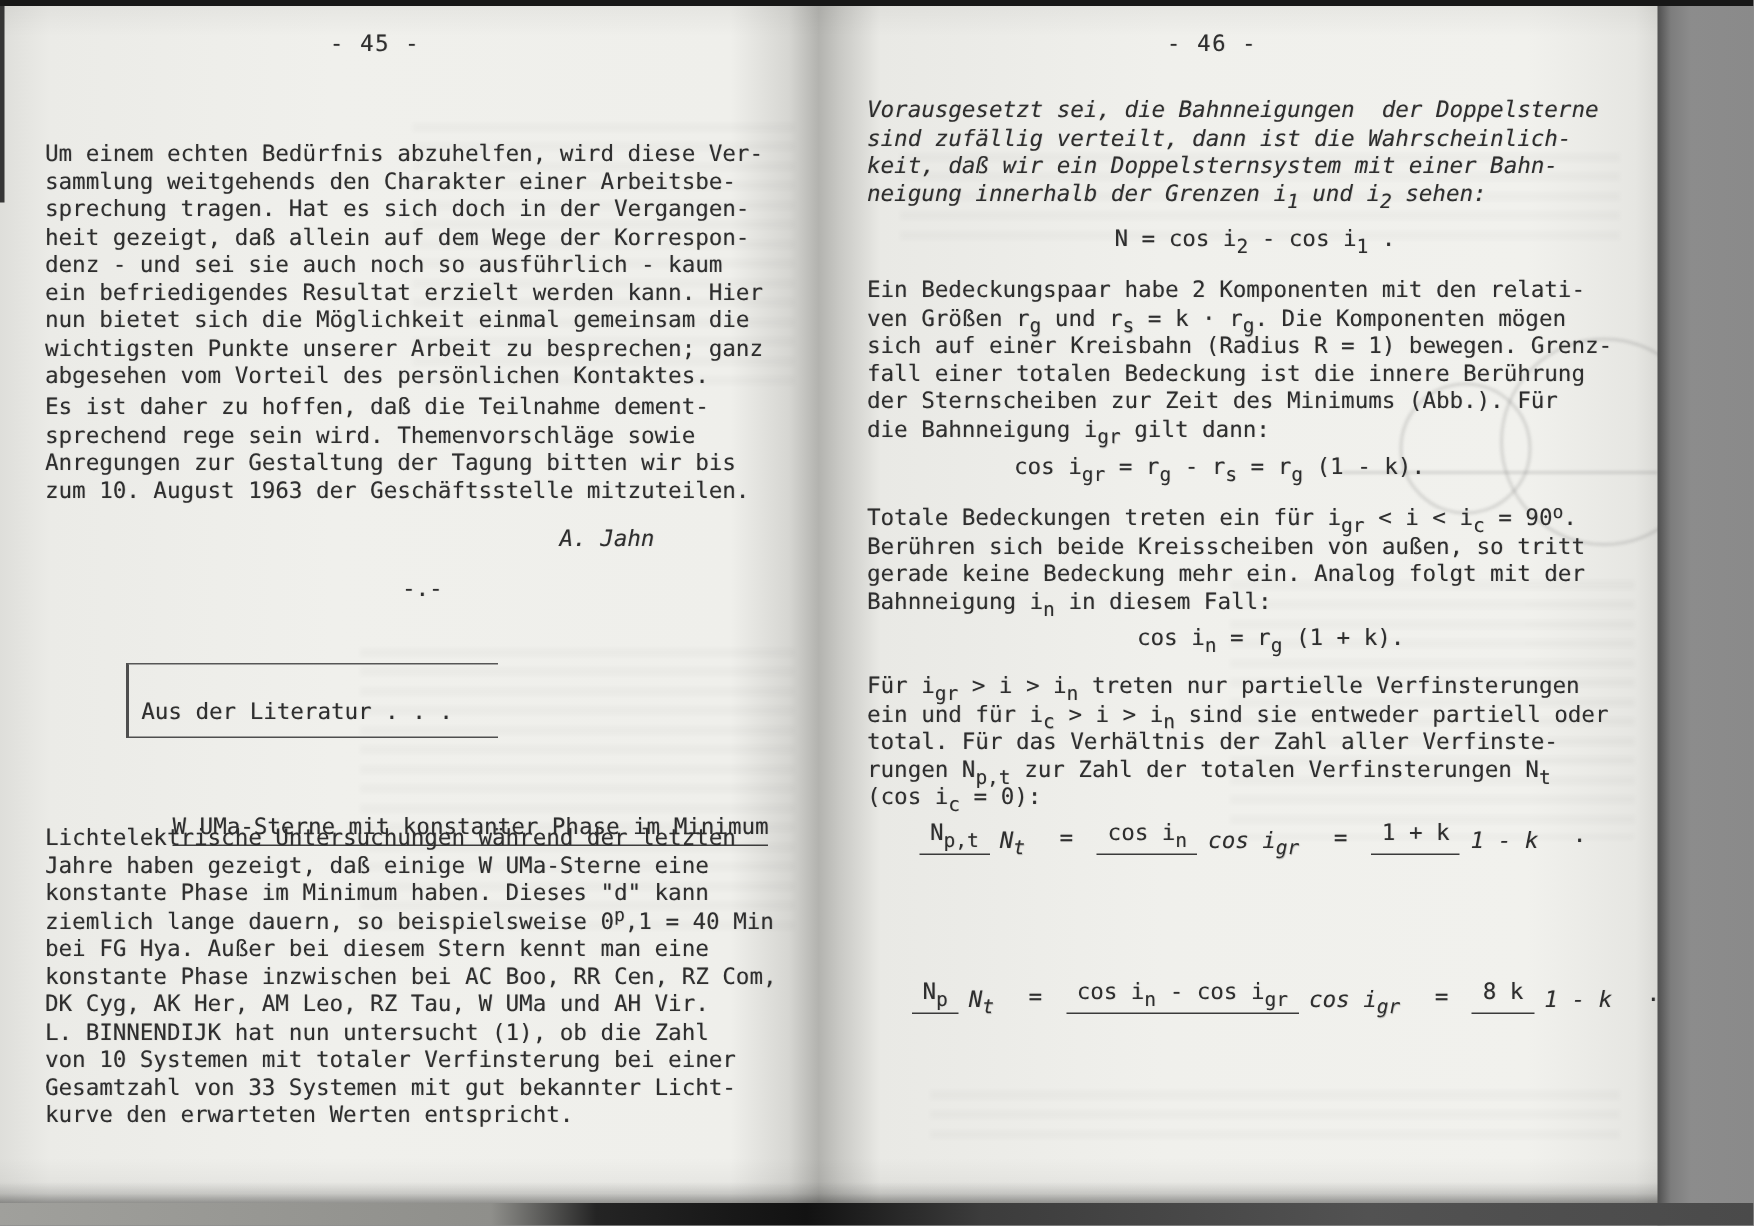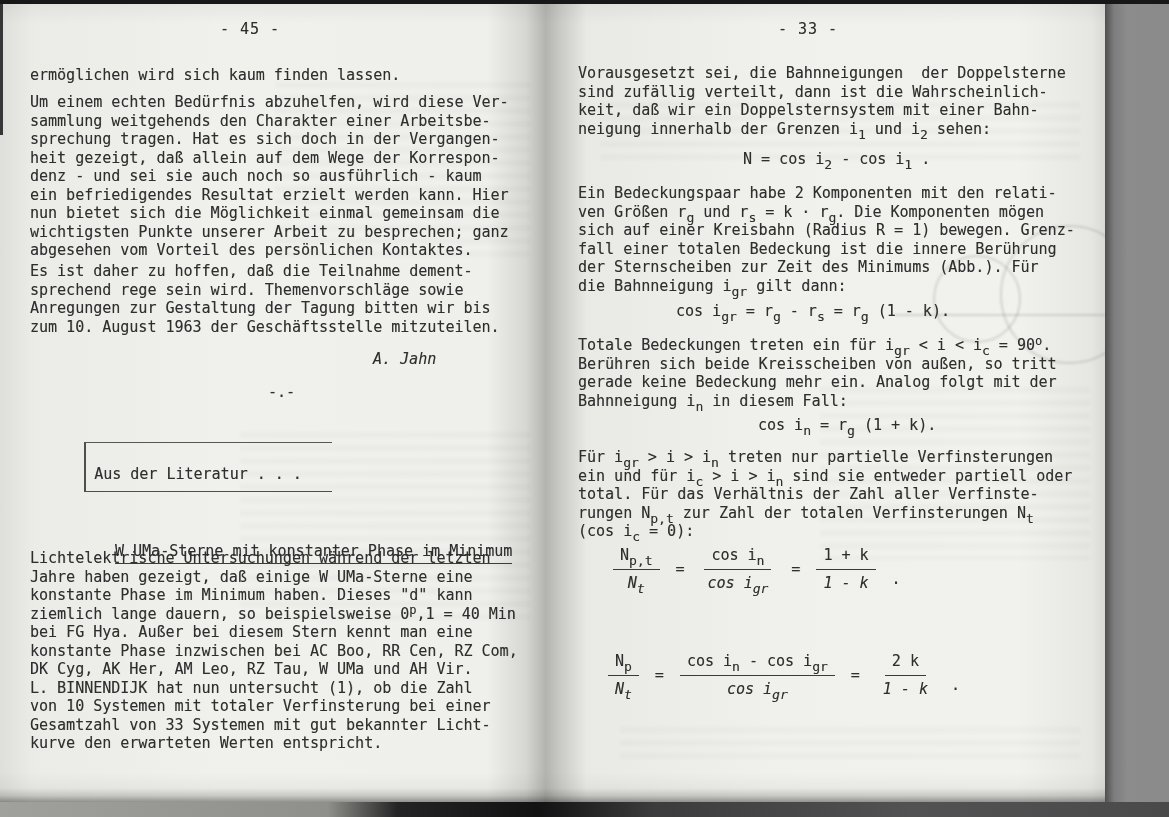--- a/index.html
+++ b/index.html
@@ -26,21 +26,21 @@
   sub{font-size:13px;vertical-align:-4.5px;}
   sup{font-size:12px;vertical-align:5px;}
   .sig{}
   .litbox{
     display:inline-block;
     border-left:2px solid #4e4e4e;border-top:1.5px solid #565656;border-bottom:1.5px solid #4e4e4e;
     padding:22px 30px 8px 8px;
   }
   .article-title{display:inline-block;border-bottom:1.2px solid #3c3c3c;padding-bottom:2px;}
   .eqrow{display:flex;align-items:center;gap:16px;white-space:pre;}
-  .frac{display:inline-flex;flex-direction:column;align-items:center;}
+  .frac{display:inline-flex;flex-direction:row;align-items:center;}
   .frac .num{border-bottom:1.8px solid #3a3a3a;padding:0 7px 4px;text-align:center;}
   .frac .den{padding:4px 7px 0;text-align:center;font-style:italic;}
   .eqrow .period{align-self:flex-end;padding-bottom:4px;}
   
   .scan-top{position:absolute;left:0;top:0;width:1169px;height:4px;background:#171717;}
   .scan-left{position:absolute;left:0;top:0;width:3px;height:135px;background:rgba(25,25,25,0.85);}
   .scan-right{
     position:absolute;left:1105px;top:0;width:64px;height:817px;
     background:linear-gradient(90deg,#4f4f4f 0,#7d7d7d 14%,#8c8c8c 35%,#8a8a8a 100%);
   }
@@ -70,21 +70,20 @@
   <div class="bleed bleed-smudge" style="left:600px;top:95px;width:480px;height:70px;"></div>
   <div class="bleed bleed-smudge" style="left:820px;top:380px;width:270px;height:180px;"></div>
   <div class="bleed bleed-smudge" style="left:620px;top:720px;width:460px;height:45px;"></div>
   <div class="bleed bleed-circle" style="left:933px;top:255px;width:84px;height:84px;"></div>
   <div class="bleed bleed-circle" style="left:1000px;top:225px;width:135px;height:135px;"></div>
   <div class="bleed bleed-hline" style="left:895px;top:314px;width:210px;height:2px;"></div>
 
   <div class="page page-left">
     <div class="block pageno" style="top:20px;left:0;width:440px;">- 45 -</div>
 
-    <div class="block" style="top:66px;left:0;width:505px;">ermöglichen wird sich kaum finden lassen.</div>
 
     <div class="block" style="top:93px;left:0;width:505px;">Um einem echten Bedürfnis abzuhelfen, wird diese Ver-<br>sammlung weitgehends den Charakter einer Arbeitsbe-<br>sprechung tragen. Hat es sich doch in der Vergangen-<br>heit gezeigt, daß allein auf dem Wege der Korrespon-<br>denz - und sei sie auch noch so ausführlich - kaum<br>ein befriedigendes Resultat erzielt werden kann. Hier<br>nun bietet sich die Möglichkeit einmal gemeinsam die<br>wichtigsten Punkte unserer Arbeit zu besprechen; ganz<br>abgesehen vom Vorteil des persönlichen Kontaktes.</div>
 
     <div class="block" style="top:262px;left:0;width:505px;">Es ist daher zu hoffen, daß die Teilnahme dement-<br>sprechend rege sein wird. Themenvorschläge sowie<br>Anregungen zur Gestaltung der Tagung bitten wir bis<br>zum 10. August 1963 der Geschäftsstelle mitzuteilen.</div>
 
     <div class="block sig" style="top:350px;left:343px;font-style:italic;">A. Jahn</div>
 
     <div class="block" style="top:383px;left:238px;">-.-</div>
 
     <div class="block" style="top:423px;left:0;">
@@ -92,23 +91,23 @@
     </div>
 
     <div class="block" style="top:505px;left:85px;">
       <span class="article-title">W UMa-Sterne mit konstanter Phase im Minimum</span>
     </div>
 
     <div class="block" style="top:549px;left:0;width:505px;">Lichtelektrische Untersuchungen während der letzten<br>Jahre haben gezeigt, daß einige W UMa-Sterne eine<br>konstante Phase im Minimum haben. Dieses "d" kann<br>ziemlich lange dauern, so beispielsweise 0<sup>p</sup>,1 = 40 Min<br>bei FG Hya. Außer bei diesem Stern kennt man eine<br>konstante Phase inzwischen bei AC Boo, RR Cen, RZ Com,<br>DK Cyg, AK Her, AM Leo, RZ Tau, W UMa und AH Vir.<br>L. BINNENDIJK hat nun untersucht (1), ob die Zahl<br>von 10 Systemen mit totaler Verfinsterung bei einer<br>Gesamtzahl von 33 Systemen mit gut bekannter Licht-<br>kurve den erwarteten Werten entspricht.</div>
   </div>
 
   <div class="page page-right">
-    <div class="block pageno" style="top:20px;left:0;width:460px;">- 33 -</div>
+    <div class="block pageno" style="top:20px;left:0;width:460px;">- 46 -</div>
 
-    <div class="block" style="top:64px;left:0;width:522px;">Vorausgesetzt sei, die Bahnneigungen  der Doppelsterne<br>sind zufällig verteilt, dann ist die Wahrscheinlich-<br>keit, daß wir ein Doppelsternsystem mit einer Bahn-<br>neigung innerhalb der Grenzen i<sub>1</sub> und i<sub>2</sub> sehen:</div>
+    <div class="block" style="top:64px;left:0;width:522px;font-style:italic;">Vorausgesetzt sei, die Bahnneigungen  der Doppelsterne<br>sind zufällig verteilt, dann ist die Wahrscheinlich-<br>keit, daß wir ein Doppelsternsystem mit einer Bahn-<br>neigung innerhalb der Grenzen i<sub>1</sub> und i<sub>2</sub> sehen:</div>
 
     <div class="block" style="top:150px;left:165px;">N = cos i<sub>2</sub> - cos i<sub>1</sub> .</div>
 
     <div class="block" style="top:184px;left:0;width:522px;">Ein Bedeckungspaar habe 2 Komponenten mit den relati-<br>ven Größen r<sub>g</sub> und r<sub>s</sub> = k · r<sub>g</sub>. Die Komponenten mögen<br>sich auf einer Kreisbahn (Radius R = 1) bewegen. Grenz-<br>fall einer totalen Bedeckung ist die innere Berührung<br>der Sternscheiben zur Zeit des Minimums (Abb.). Für<br>die Bahnneigung i<sub>gr</sub> gilt dann:</div>
 
     <div class="block" style="top:302px;left:98px;">cos i<sub>gr</sub> = r<sub>g</sub> - r<sub>s</sub> = r<sub>g</sub> (1 - k).</div>
 
     <div class="block" style="top:336px;left:0;width:522px;">Totale Bedeckungen treten ein für i<sub>gr</sub> &lt; i &lt; i<sub>c</sub> = 90<sup>o</sup>.<br>Berühren sich beide Kreisscheiben von außen, so tritt<br>gerade keine Bedeckung mehr ein. Analog folgt mit der<br>Bahnneigung i<sub>n</sub> in diesem Fall:</div>
 
     <div class="block" style="top:416px;left:180px;">cos i<sub>n</sub> = r<sub>g</sub> (1 + k).</div>
@@ -139,21 +138,21 @@
         <span class="num">N<sub>p</sub></span>
         <span class="den">N<sub>t</sub></span>
       </span>
       <span class="eqsign">=</span>
       <span class="frac">
         <span class="num">cos i<sub>n</sub> - cos i<sub>gr</sub></span>
         <span class="den">cos i<sub>gr</sub></span>
       </span>
       <span class="eqsign">=</span>
       <span class="frac">
-        <span class="num">2 k</span>
+        <span class="num">8 k</span>
         <span class="den">1 - k</span>
       </span>
       <span class="period">.</span>
     </div>
   </div>
 
   <div class="page-bottom-shadow"></div>
 </div>
 
 <div class="scan-right"></div>

